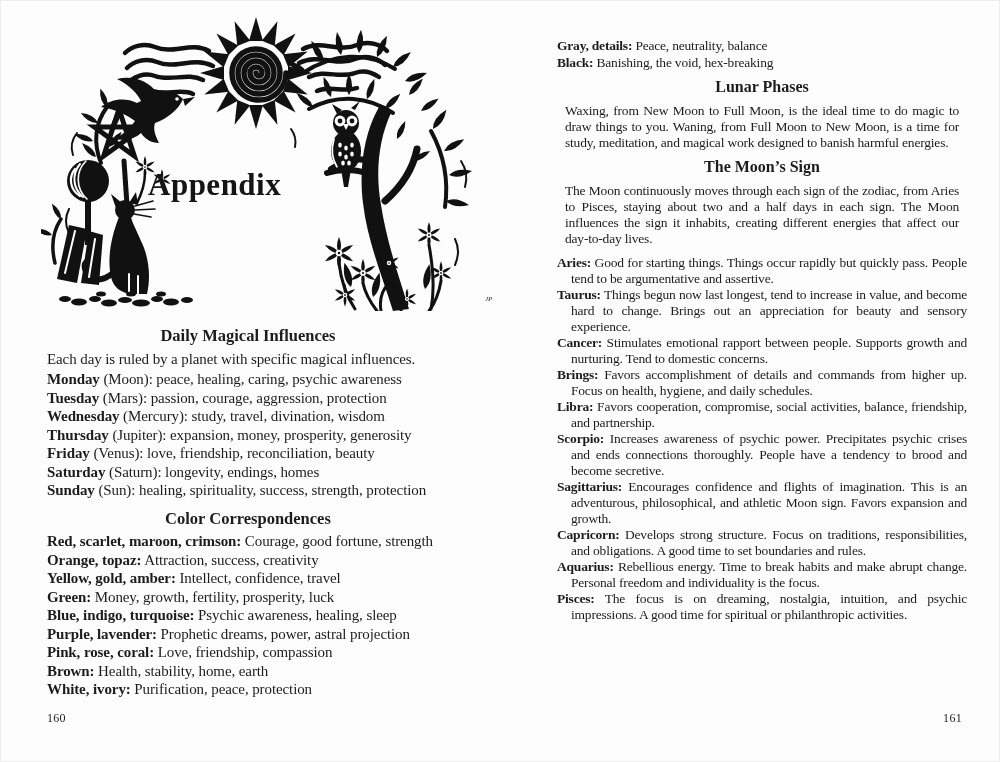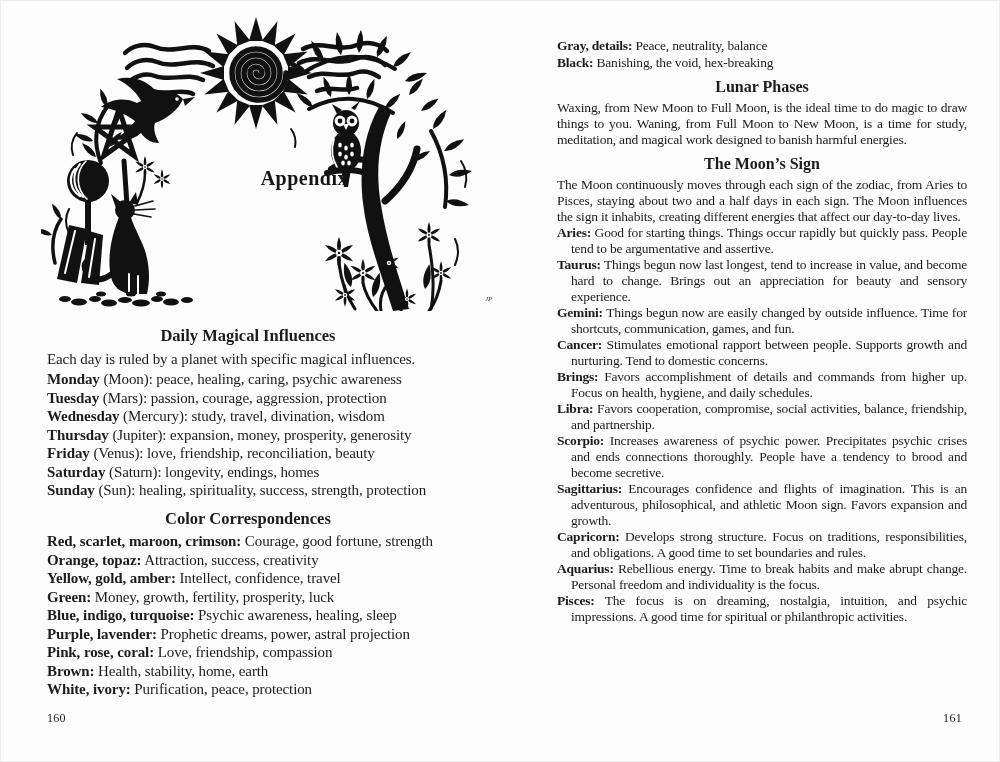--- a/index.html
+++ b/index.html
@@ -4,42 +4,42 @@
 <style>
   html,body{margin:0;padding:0;background:#fff;}
   .spread{
     position:relative;width:1000px;height:762px;background:#fdfdfd;
     font-family:"Liberation Serif","DejaVu Serif",serif;color:#1c1c1c;
     overflow:hidden;border:1px solid #ededed;box-sizing:border-box;
   }
   .illustration{position:absolute;left:40px;top:10px;width:460px;height:300px;}
   .illustration svg{display:block;width:460px;height:300px;}
   .appendix-title{
-    position:absolute;left:147px;top:166px;width:200px;text-align:right;
-    font-size:20px;font-weight:bold;letter-spacing:.5px;color:#151515;
+    position:absolute;left:147px;top:166px;width:200px;text-align:left;
+    font-size:31px;font-weight:bold;letter-spacing:.5px;color:#151515;
   }
   h2{font-size:16.5px;text-align:center;margin:10px 0 4px;font-weight:bold;letter-spacing:0;}
   ul{list-style:none;margin:0;padding:0;}
   b{font-weight:bold;}
   
   .content-left{
     position:absolute;left:46px;top:326px;width:402px;
     font-size:15px;line-height:18.5px;letter-spacing:-0.1px;
   }
   .content-left h2:first-child{margin-top:0;}
   .content-left p{margin:0 0 2px;white-space:nowrap;}
   .content-left li{white-space:nowrap;}
   
   .content-right{
     position:absolute;left:556px;top:0;width:410px;height:714px;
     padding-top:36px;box-sizing:border-box;overflow:hidden;
     font-size:13.5px;line-height:16px;letter-spacing:-0.2px;
   }
   .content-right h2{margin:8px 0 5px;font-size:16px;}
-  .content-right p{margin:0;text-align:justify;}
+  .content-right p{margin:8px;text-align:justify;}
   .colors-cont li{line-height:17px;white-space:nowrap;}
   .zodiac li{padding-left:14px;text-indent:-14px;text-align:justify;margin:0;}
   .pagenum{position:absolute;top:710px;font-size:12px;letter-spacing:.3px;}
   .pagenum-left{left:46px;}
   .pagenum-right{right:37px;}
   .art{stroke:none;fill:#111;}
   .stroke{fill:none;stroke:#111;stroke-linecap:round;}
   .wstroke{fill:none;stroke:#fdfdfd;stroke-linecap:round;}
   svg text{font-family:"Liberation Serif","DejaVu Serif",serif;}
 </style>
@@ -291,21 +291,20 @@
       <li><b>Gray, details:</b><span> Peace, neutrality, balance</span></li>
       <li><b>Black:</b><span> Banishing, the void, hex-breaking</span></li>
     </ul>
     <h2>Lunar Phases</h2>
     <p>Waxing, from New Moon to Full Moon, is the ideal time to do magic to draw things to you. Waning, from Full Moon to New Moon, is a time for study, meditation, and magical work designed to banish harmful energies.</p>
     <h2>The Moon’s Sign</h2>
     <p>The Moon continuously moves through each sign of the zodiac, from Aries to Pisces, staying about two and a half days in each sign. The Moon influences the sign it inhabits, creating different energies that affect our day-to-day lives.</p>
     <ul class="zodiac">
       <li><b>Aries:</b><span> Good for starting things. Things occur rapidly but quickly pass. People tend to be argumentative and assertive.</span></li>
       <li><b>Taurus:</b><span> Things begun now last longest, tend to increase in value, and become hard to change. Brings out an appreciation for beauty and sensory experience.</span></li>
-      <li><b>Gemini:</b><span> Things begun now are easily changed by outside influence. Time for shortcuts, communication, games, and fun.</span></li>
       <li><b>Cancer:</b><span> Stimulates emotional rapport between people. Supports growth and nurturing. Tend to domestic concerns.</span></li>
       <li><b>Brings:</b><span> Favors accomplishment of details and commands from higher up. Focus on health, hygiene, and daily schedules.</span></li>
       <li><b>Libra:</b><span> Favors cooperation, compromise, social activities, balance, friendship, and partnership.</span></li>
       <li><b>Scorpio:</b><span> Increases awareness of psychic power. Precipitates psychic crises and ends connections thoroughly. People have a tendency to brood and become secretive.</span></li>
       <li><b>Sagittarius:</b><span> Encourages confidence and flights of imagination. This is an adventurous, philosophical, and athletic Moon sign. Favors expansion and growth.</span></li>
       <li><b>Capricorn:</b><span> Develops strong structure. Focus on traditions, responsibilities, and obligations. A good time to set boundaries and rules.</span></li>
       <li><b>Aquarius:</b><span> Rebellious energy. Time to break habits and make abrupt change. Personal freedom and individuality is the focus.</span></li>
       <li><b>Pisces:</b><span> The focus is on dreaming, nostalgia, intuition, and psychic impressions. A good time for spiritual or philanthropic activities.</span></li>
     </ul>
   </div>

